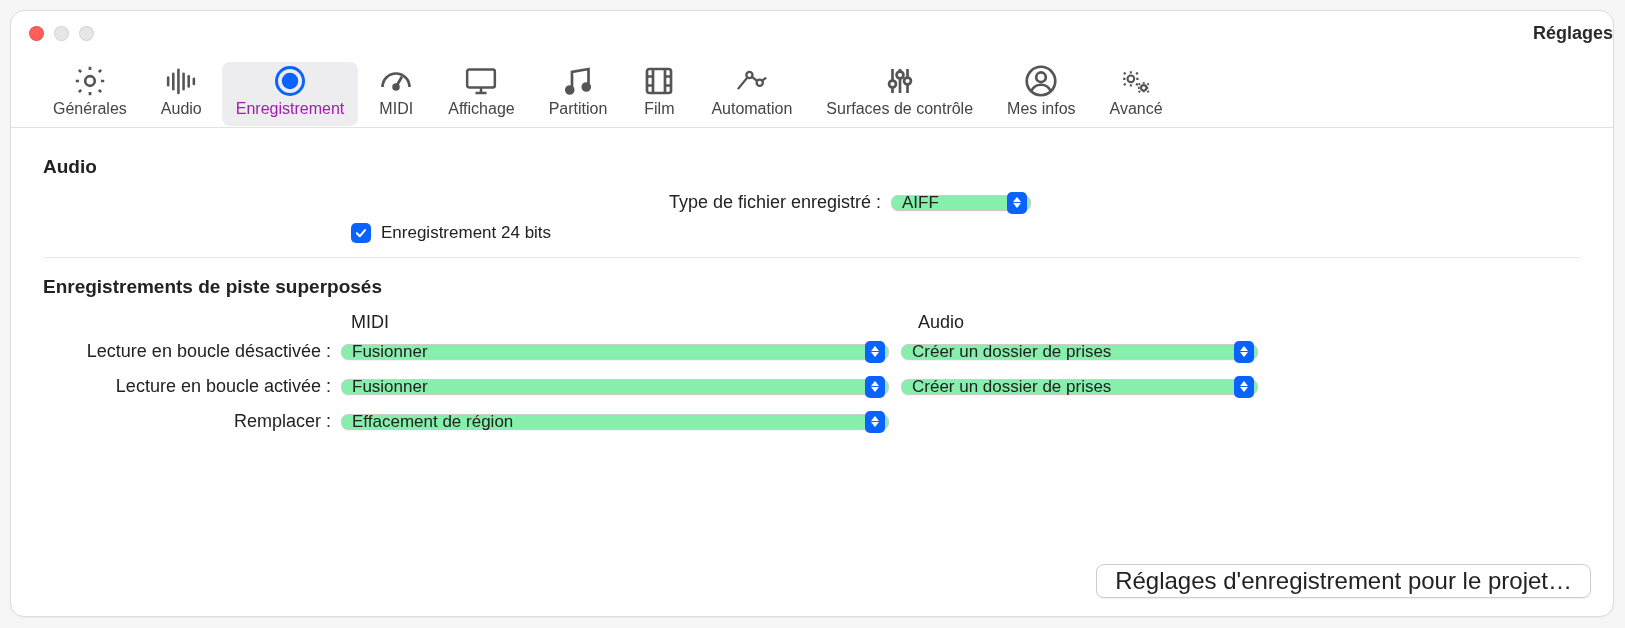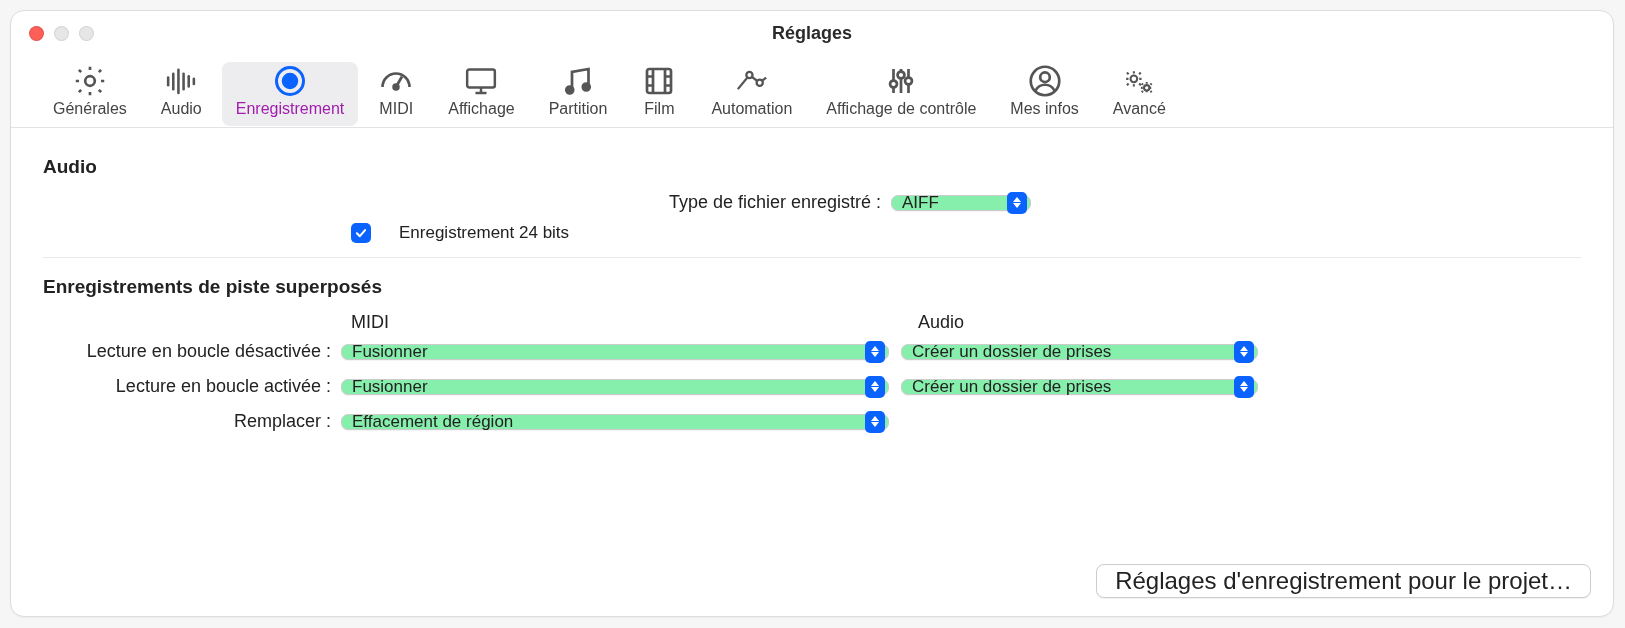--- a/index.html
+++ b/index.html
@@ -33,21 +33,21 @@
       gap: 10px;
       padding-left: 18px;
     }
     .tl { width: 15px; height: 15px; border-radius: 50%; }
     .tl.red { background: #ff5f57; border: 0.5px solid rgba(0,0,0,0.12); }
     .tl.yellow { background: #e6e6e6; border: 0.5px solid rgba(0,0,0,0.08); }
     .tl.green { background: #e6e6e6; border: 0.5px solid rgba(0,0,0,0.08); }
     .title {
       position: absolute;
       left: 0; right: 0;
-      text-align: center;
+      text-align: right;
       font-weight: 600;
       font-size: 18px;
       color: #2a2a2a;
       pointer-events: none;
     }
     .toolbar {
       display: flex;
       gap: 6px;
       padding: 6px 28px 0 28px;
       align-items: flex-end;
@@ -124,21 +124,21 @@
       content: "";
       width: 0; height: 0;
       border-left: 4px solid transparent;
       border-right: 4px solid transparent;
     }
     .select .arrows::before { border-bottom: 5px solid #fff; }
     .select .arrows::after { border-top: 5px solid #fff; }
     .checkbox-row {
       display: flex; align-items: center;
       margin-left: 308px;
-      gap: 28px;
+      gap: 10px;
       margin-bottom: 10px;
     }
     .checkbox {
       width: 20px; height: 20px;
       border-radius: 5px;
       background: #0a63ff;
       display: flex; align-items: center; justify-content: center;
     }
     .checkbox svg { width: 14px; height: 14px; }
     .hr {
@@ -283,21 +283,21 @@
       <div class="ticon">
         <svg viewBox="0 0 24 24" fill="none" stroke="currentColor" stroke-width="1.8">
             <line x1="7" y1="4" x2="7" y2="20"></line>
             <line x1="12" y1="4" x2="12" y2="20"></line>
             <line x1="17" y1="4" x2="17" y2="20"></line>
             <circle cx="7" cy="14" r="2.3" fill="#fff"></circle>
             <circle cx="12" cy="8" r="2.3" fill="#fff"></circle>
             <circle cx="17" cy="12" r="2.3" fill="#fff"></circle>
           </svg>
       </div>
-      <span>Affichage de contrôle</span>
+      <span>Surfaces de contrôle</span>
     </div>
     <div class="tab">
       <div class="ticon">
         <svg viewBox="0 0 24 24" fill="none" stroke="currentColor" stroke-width="1.8">
             <circle cx="12" cy="12" r="9.5"></circle>
             <circle cx="12" cy="9.5" r="3.2"></circle>
             <path d="M5.6 18.5c1.4-2.8 4-4 6.4-4s5 1.2 6.4 4"></path>
           </svg>
       </div>
       <span>Mes infos</span>

